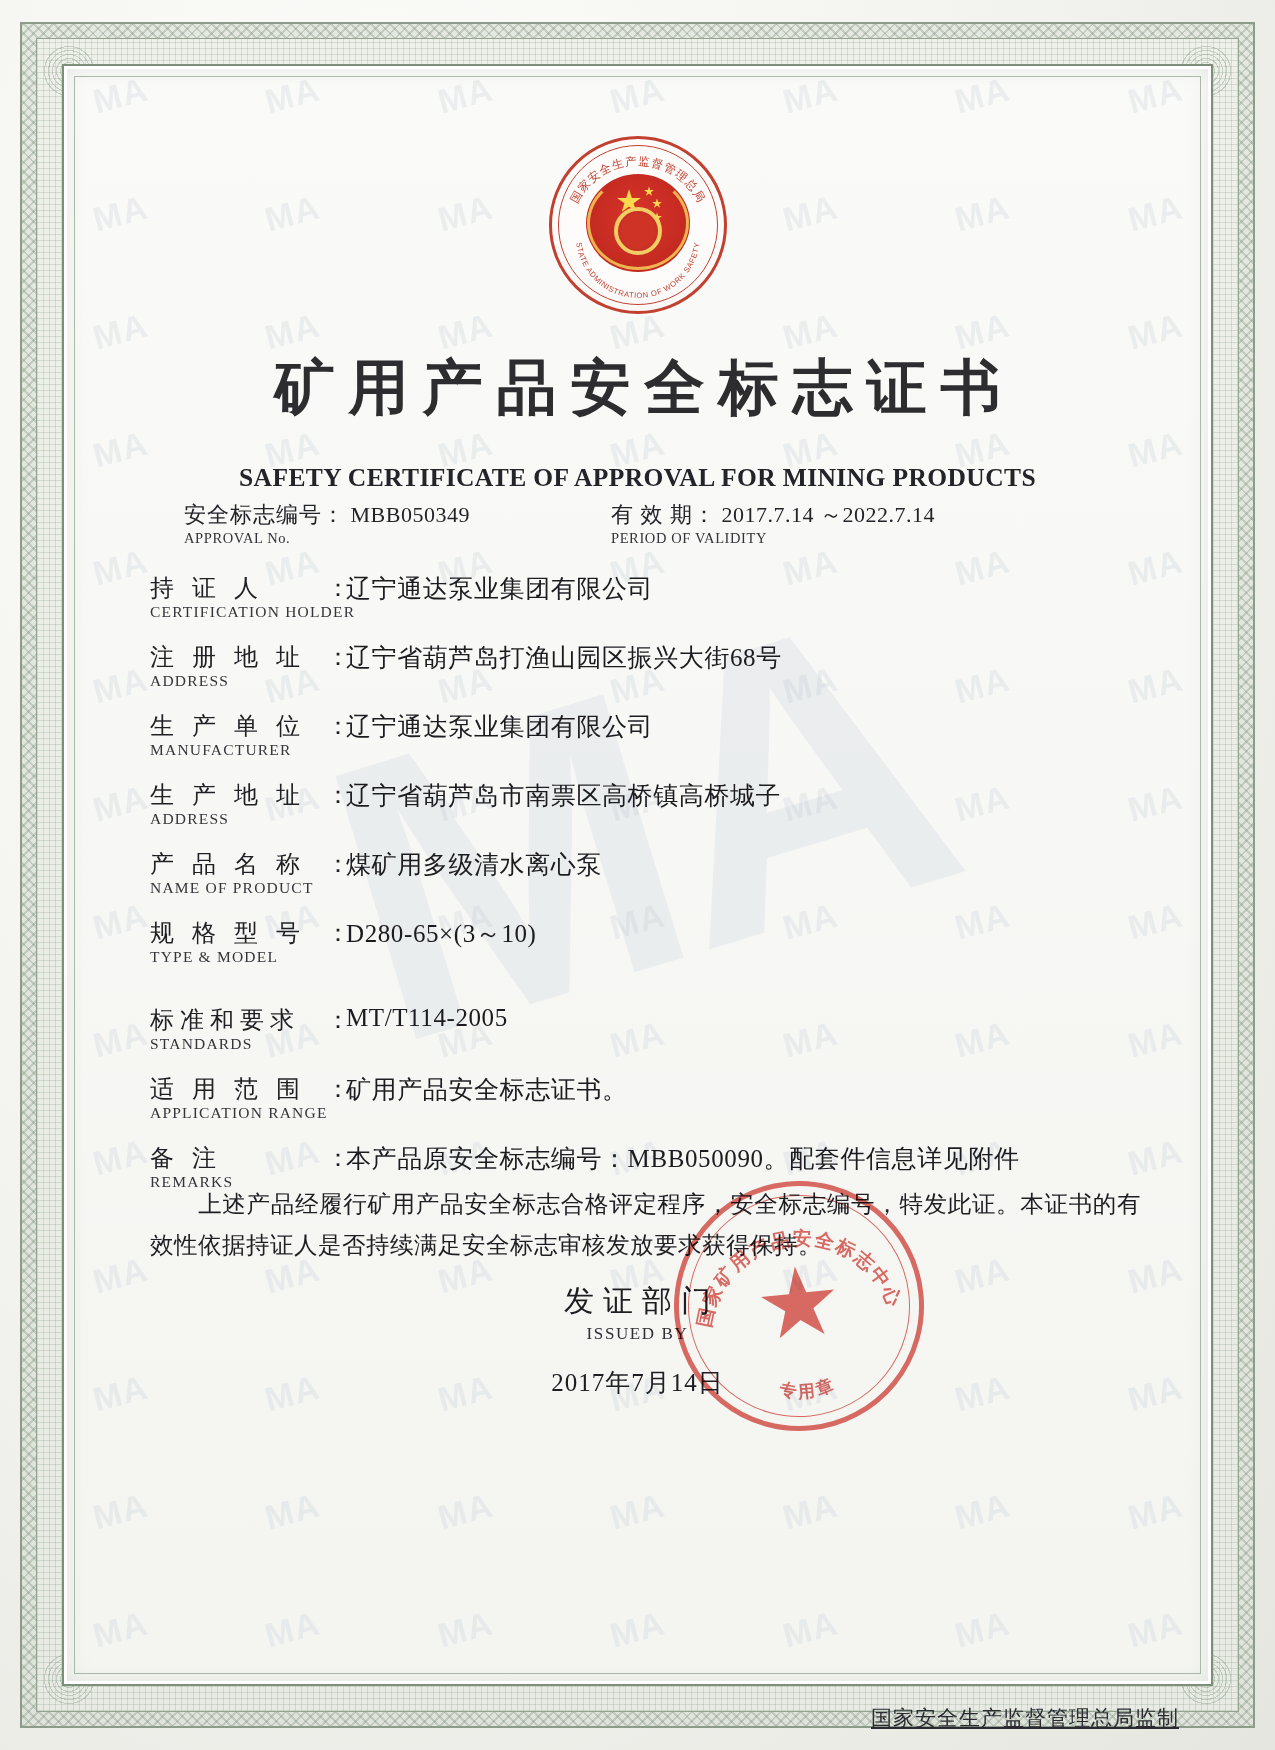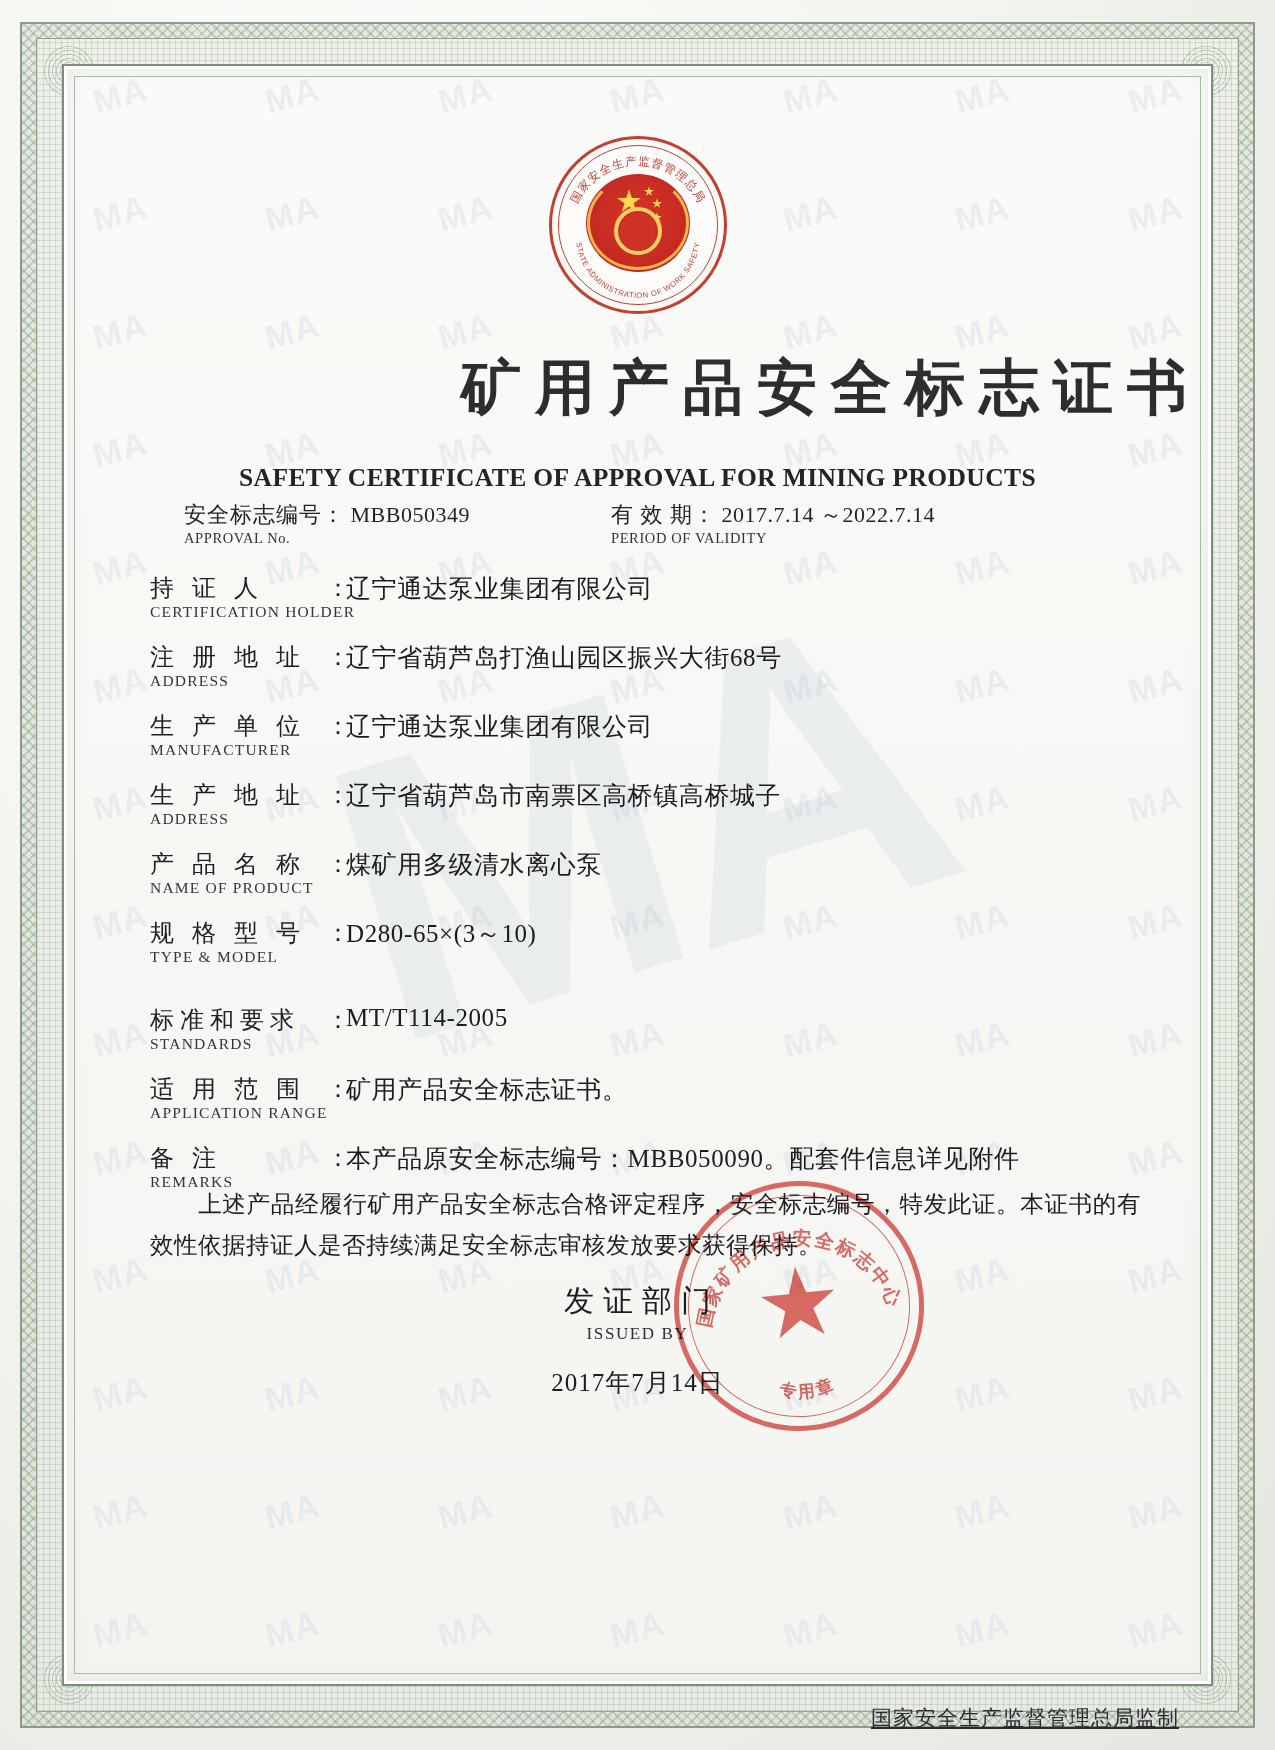--- a/index.html
+++ b/index.html
@@ -112,21 +112,21 @@
     width:40px;height:40px;border-radius:50%;border:4px solid #f2cd63;
     background:radial-gradient(circle,#cf3326 55%, #b92a20 100%);
   }
   .arc-text{
     position:absolute;left:0;top:0;width:178px;height:178px;
   }
   .arc-text text{font-family:"Liberation Sans", sans-serif;fill:#c2402f;}
 
   
   .title-cn{
-    position:absolute;top:272px;left:0;right:0;text-align:right;
+    position:absolute;top:272px;left:0;right:0;text-align:center;
     font-family:"Liberation Serif", serif;
     font-weight:700;font-size:60px;letter-spacing:14px;
     color:#2d2d30;text-indent:14px;
   }
   .title-en{
     position:absolute;top:355px;left:0;right:0;text-align:center;
     font-family:"Liberation Serif", serif;
     font-weight:700;font-size:25.5px;letter-spacing:.4px;color:#23232a;margin-top:32px;
   }
 

